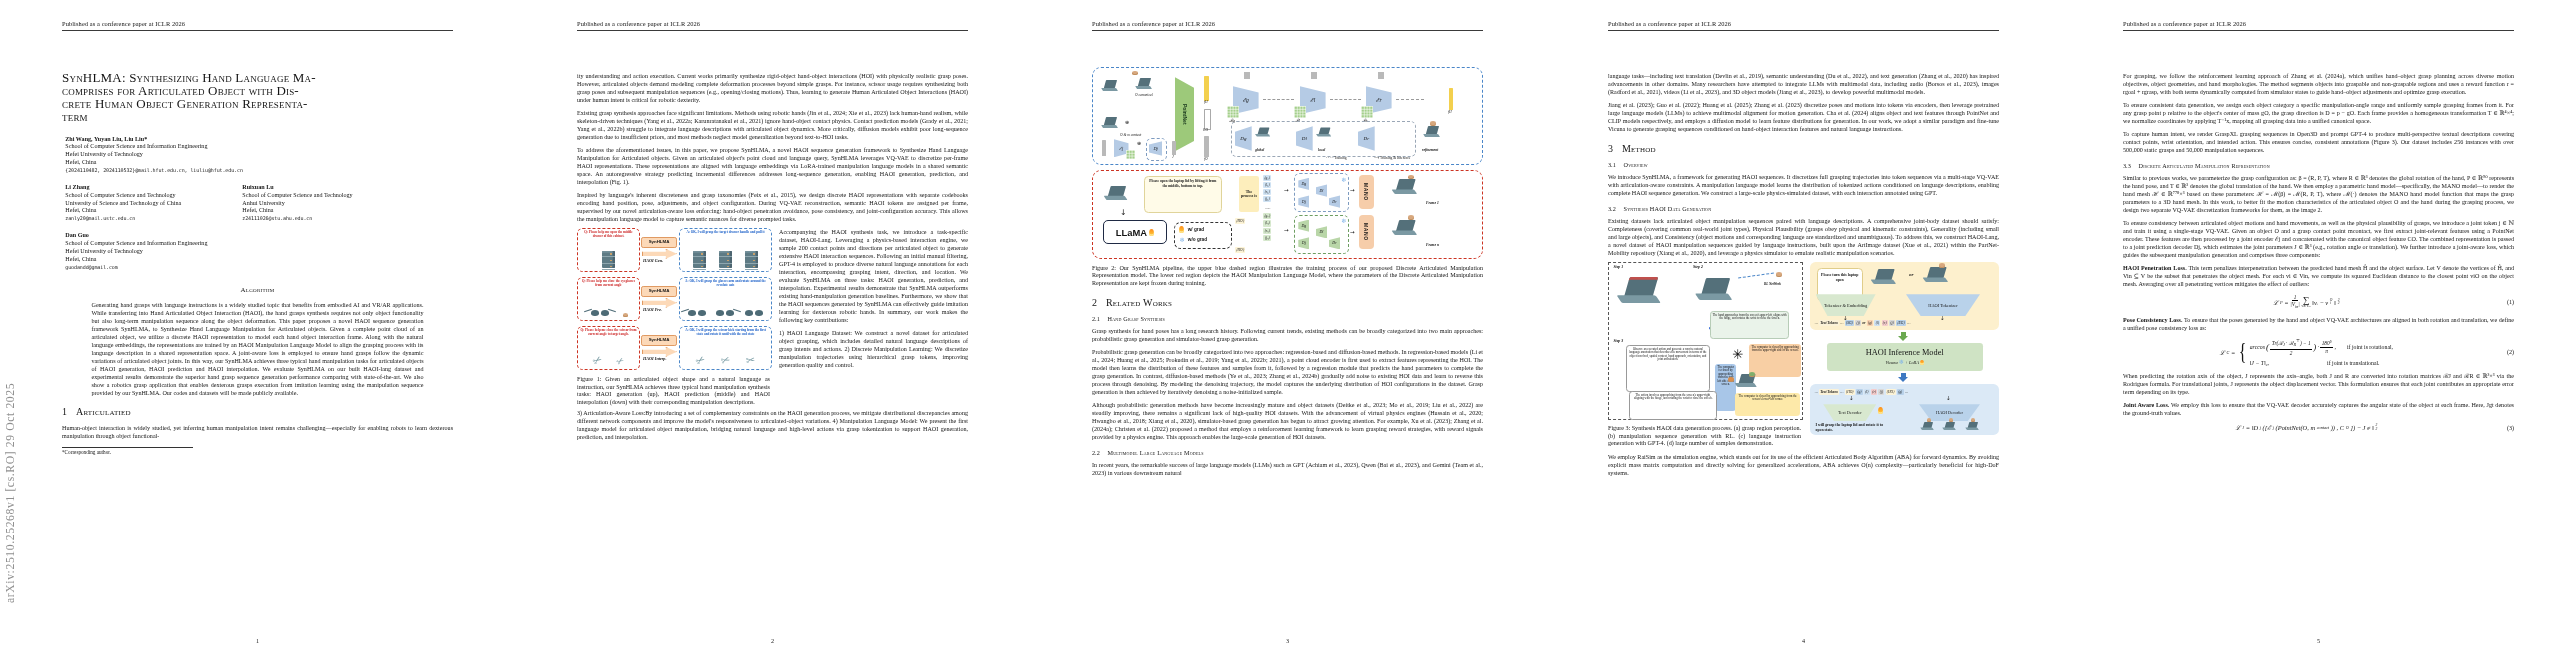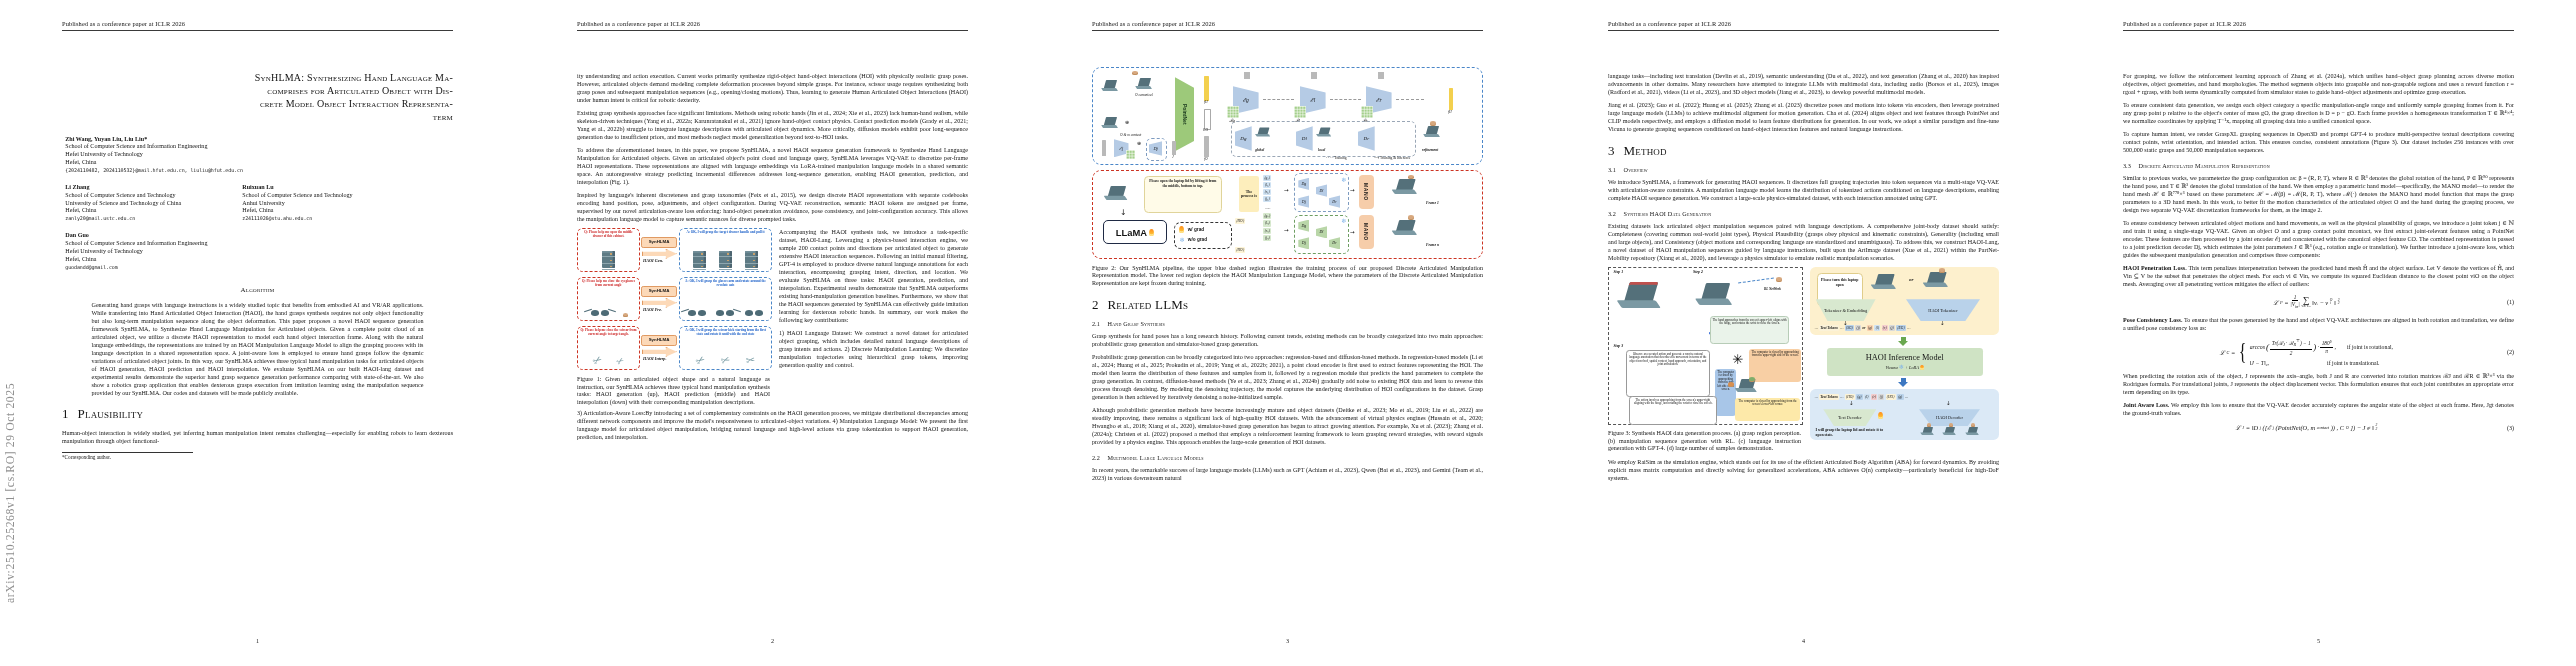--- a/index.html
+++ b/index.html
@@ -3,26 +3,26 @@
 <meta charset="utf-8">
 <style>
   html,body{margin:0;padding:0;background:#fff;}
   #canvas{position:relative;width:2576px;height:667px;background:#fff;overflow:hidden;
           font-family:"Liberation Serif","DejaVu Serif",serif;color:#141414;}
   .page{position:absolute;top:0;width:515px;height:667px;overflow:hidden;background:#fff;}
   .inner{position:absolute;left:62px;width:391px;top:20px;}
   .hdr{font-size:6.4px;letter-spacing:0.1px;padding-bottom:3.3px;border-bottom:0.6px solid #3a3a3a;}
   .main{margin-top:41px;}
   p.bp{margin:0 0 5px;font-size:6.1px;line-height:8px;text-align:justify;}
-  .secH{font-size:13px;margin:9.4px 0 6.1px;}
+  .secH{font-size:10px;margin:9.4px 0 6.1px;}
   .secH .num{margin-right:9px;}
   .sc{font-variant:small-caps;letter-spacing:0.2px;}
   .subH{font-size:6.2px;margin:7.8px 0 5px;}
   .subH .num{margin-right:7.8px;}
-  .title{font-size:10px;line-height:12.8px;font-variant:small-caps;letter-spacing:0.2px;text-align:right;}
+  .title{font-size:13px;line-height:12.8px;font-variant:small-caps;letter-spacing:0.2px;}
   .ablk{margin-top:9.4px;}
   .aname{font-weight:bold;font-size:6.1px;line-height:7.8px;}
   .aline{font-size:6.1px;line-height:7.8px;}
   .amail{font-family:"DejaVu Sans Mono","Liberation Mono",monospace;font-size:5px;line-height:7.8px;letter-spacing:-0.1px;color:#222;}
   .arow{display:flex;}
   .arow .ac{width:177px;}
   .absT{text-align:center;font-variant:small-caps;font-size:7px;margin:14.5px 0 7.2px;letter-spacing:0.3px;}
   .absB{margin:0 29.5px;font-size:6.1px;line-height:8px;text-align:justify;}
   .fnrule{width:131px;border-top:0.6px solid #333;margin-top:7.2px;}
   .fn{font-size:5.2px;margin-top:1.7px;}
@@ -118,21 +118,21 @@
 <div id="canvas">
 
   <div class="page" style="left:0;">
     <div class="arxiv">arXiv:2510.25268v1  [cs.RO]  29 Oct 2025</div>
     <div class="inner">
       <div class="hdr">Published as a conference paper at ICLR 2026</div>
       <div class="main">
         <div class="title">
           <div>SynHLMA: Synthesizing Hand Language Ma-</div>
           <div>comprises for Articulated Object with Dis-</div>
-          <div>crete Model Object Interaction Representa-</div>
+          <div>crete Human Object Generation Representa-</div>
           <div>term</div>
         </div>
         <div class="ablk" style="margin-top:12.2px;margin-left:3.3px;">
           <div class="aname">Zhi Wang, Yuyan Liu, Liu Liu*</div>
           <div class="aline">School of Computer Science and Information Engineering</div>
           <div class="aline">Hefei University of Technology</div>
           <div class="aline">Hefei, China</div>
           <div class="amail">{2024110482, 2024110532}@mail.hfut.edu.cn, liuliu@hfut.edu.cn</div>
         </div>
         <div class="arow ablk" style="margin-left:3.3px;">
@@ -154,21 +154,21 @@
         <div class="ablk" style="margin-left:3.3px;">
           <div class="aname">Dan Guo</div>
           <div class="aline">School of Computer Science and Information Engineering</div>
           <div class="aline">Hefei University of Technology</div>
           <div class="aline">Hefei, China</div>
           <div class="amail">guodandd@gmail.com</div>
         </div>
         <div class="absT">Algorithm</div>
         <div class="absB">Generating hand grasps with language instructions is a widely studied topic that benefits from embodied AI and VR/AR applications. While transferring into Hand Articulatied Object Interaction (HAOI), the hand grasps synthesis requires not only object functionality but also long-term manipulation sequence along the object deformation. This paper proposes a novel HAOI sequence generation framework SynHLMA, to Synthesize Hand Language Manipulation for Articulated objects. Given a complete point cloud of an articulated object, we utilize a discrete HAOI representation to model each hand object interaction frame. Along with the natural language embeddings, the representations are trained by an HAOI Manipulation Language Model to align the grasping process with its language description in a shared representation space. A joint-aware loss is employed to ensure hand grasps follow the dynamic variations of articulated object joints. In this way, our SynHLMA achieves three typical hand manipulation tasks for articulated objects of HAOI generation, HAOI prediction and HAOI interpolation. We evaluate SynHLMA on our built HAOI-lang dataset and experimental results demonstrate the superior hand grasp sequence generation performance comparing with state-of-the-art. We also show a robotics grasp application that enables dexterous grasps execution from imitation learning using the manipulation sequence provided by our SynHLMA. Our codes and datasets will be made publicly available.</div>
         <div class="secH">
-          <span class="num">1</span><span class="sc">Plausibility</span>
+          <span class="num">1</span><span class="sc">Articulatied</span>
         </div>
         <p class="bp">Human-object interaction is widely studied, yet inferring human manipulation intent remains challenging—especially for enabling robots to learn dexterous manipulation through object functional-</p>
         <div class="fnrule"></div>
         <div class="fn">*Corresponding author.</div>
       </div>
     </div>
     <div class="pnum">1</div>
   </div>
 
   <div class="page" style="left:515px;">
@@ -448,21 +448,21 @@
             <div class="lap" style="position:absolute;left:300px;top:49px;transform:scale(1.5);transform-origin:top left;">
                 <div class="scr"></div>
                 <div class="base"></div>
               </div>
             <div class="handg" style="position:absolute;left:315px;top:44px;"></div>
             <div class="abslbl" style="left:333px;top:73px;font-weight:bold;">Frame n</div>
           </div>
         </div>
         <div class="figcap" style="margin-top:6.7px;">Figure 2: Our SynHLMA pipeline, the upper blue dashed region illustrates the training process of our proposed Discrete Articulated Manipulation Representation model. The lower red region depicts the HAOI Manipulation Language Model, where the parameters of the Discrete Articulated Manipulation Representation are kept frozen during training.</div>
         <div class="secH">
-          <span class="num">2</span><span class="sc">Related LLMs</span>
+          <span class="num">2</span><span class="sc">Related Works</span>
         </div>
         <div class="subH">
           <span class="num">2.1</span><span class="sc">Hand Grasp Synthesis</span>
         </div>
         <p class="bp">Grasp synthesis for hand poses has a long research history. Following current trends, existing methods can be broadly categorized into two main approaches: probabilistic grasp generation and simulator-based grasp generation.</p>
         <p class="bp">Probabilistic grasp generation can be broadly categorized into two approaches: regression-based and diffusion-based methods. In regression-based models (Li et al., 2024; Huang et al., 2025; Prokudin et al., 2019; Yang et al., 2022b; 2021), a point cloud encoder is first used to extract features representing the HOI. The model then learns the distribution of these features and samples from it, followed by a regression module that predicts the hand parameters to complete the grasp generation. In contrast, diffusion-based methods (Ye et al., 2023; Zhang et al., 2024b) gradually add noise to existing HOI data and learn to reverse this process through denoising. By modeling the denoising trajectory, the model captures the underlying distribution of HOI configurations in the dataset. Grasp generation is then achieved by iteratively denoising a noise-initialized sample.</p>
         <p class="bp">Although probabilistic generation methods have become increasingly mature and object datasets (Deitke et al., 2023; Mo et al., 2019; Liu et al., 2022) are steadily improving, there remains a significant lack of high-quality HOI datasets. With the advancement of virtual physics engines (Hussain et al., 2020; Hwangbo et al., 2018; Xiang et al., 2020), simulator-based grasp generation has begun to attract growing attention. For example, Xu et al. (2023); Zhang et al. (2024a); Christen et al. (2022) proposed a method that employs a reinforcement learning framework to learn grasping reward strategies, with reward signals provided by a physics engine. This approach enables the large-scale generation of HOI datasets.</p>
         <div class="subH">
           <span class="num">2.2</span><span class="sc">Multimodel Large Language Models</span>
         </div>

